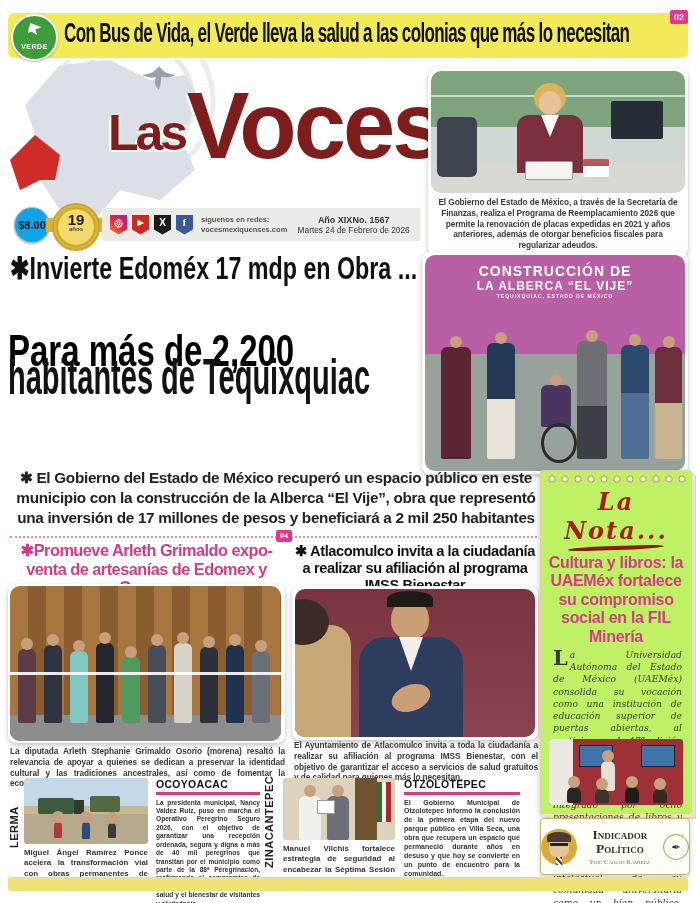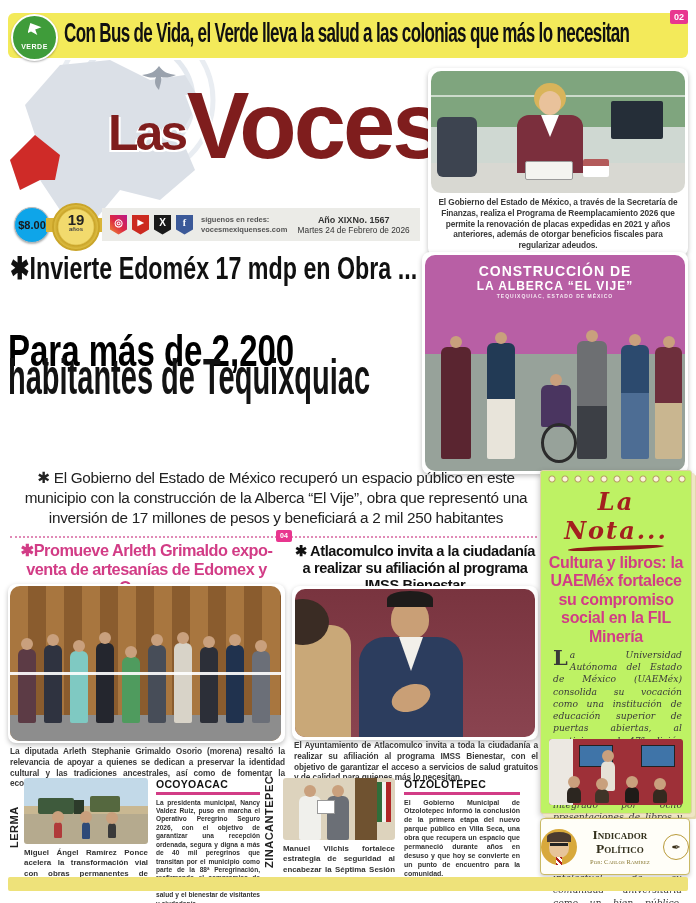--- a/index.html
+++ b/index.html
@@ -85,21 +85,21 @@
     line-height:1.33;text-align:justify;padding:3px 9px 0 12px;}
   .nota-body p{margin:0 0 3px;}
   .nota-body .ind{text-indent:9px;}
   .dropcap{float:left;font-size:21px;line-height:17px;font-weight:bold;margin-right:2px;font-style:normal;}
   .ph-fil{position:absolute;left:8px;top:268px;width:134px;height:66px;border-radius:3px;overflow:hidden;
     background:#9e3038;}
   
   .kicker{left:10px;top:250px;font-size:31px;font-weight:bold;color:#111;}
   .h-pink{left:8px;top:286px;font-size:44px;font-weight:bold;color:#000000;margin-top:40px;}
   .h-black{left:8px;top:348px;font-size:50px;font-weight:bold;color:#131313;}
-  .deck{left:14px;top:468px;width:524px;font-size:15.3px;font-weight:normal;color:#222;
+  .deck{left:14px;top:468px;width:524px;font-size:15.3px;font-weight:bold;color:#222;
     text-align:center;line-height:1.32;letter-spacing:-.3px;}
   .dotline{left:10px;top:536px;width:527px;border-top:2px dotted #e08ab6;}
   
   .art-head-pink{left:8px;top:541px;width:277px;font-size:16.3px;font-weight:bold;color:#d23c86;
     text-align:center;line-height:1.15;letter-spacing:-.5px;}
   .art-head-black{left:292px;top:543px;width:246px;font-size:14.6px;font-weight:bold;color:#111;
     text-align:center;line-height:1.18;letter-spacing:-.4px;}
   
   .vlabel{writing-mode:vertical-rl;transform:rotate(180deg);font-size:11px;font-weight:bold;
     letter-spacing:.5px;color:#222;}

